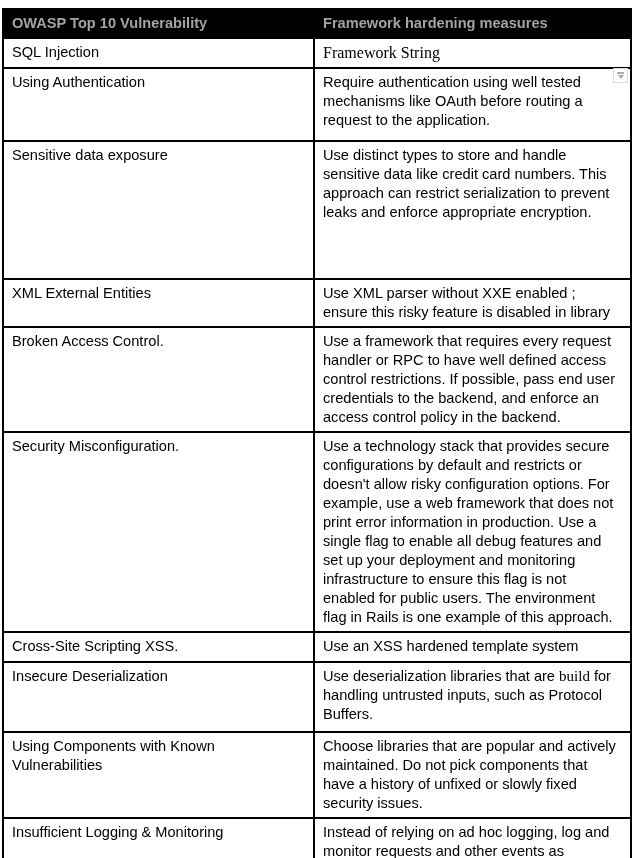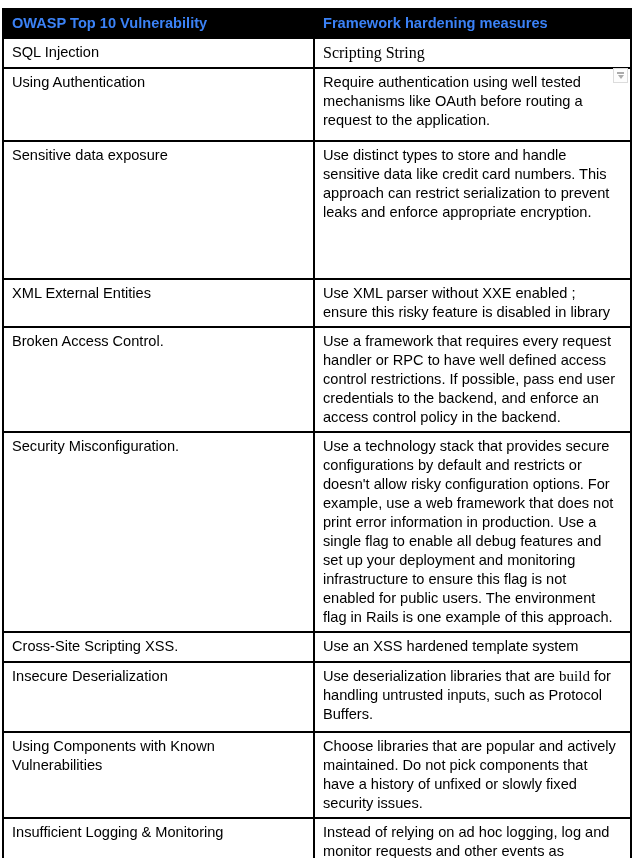--- a/index.html
+++ b/index.html
@@ -30,21 +30,21 @@
     padding: 4px 8px;
     font-size: 14.6px;
     line-height: 19px;
     text-align: left;
     font-weight: normal;
     overflow: hidden;
     word-wrap: break-word;
   }
   tr.header-row th {
     background: #000000;
-    color: #3b82f6;
+    color: #a3a3a3;
     font-weight: bold;
     height: 27px;
     box-sizing: border-box;
   }
   
   tr.r1  td { height: 30px;  box-sizing: border-box; margin-top: 8px; }
   tr.r2  td { height: 73px;  box-sizing: border-box; }
   tr.r3  td { height: 138px; box-sizing: border-box; }
   tr.r4  td { height: 47px;  box-sizing: border-box; }
   tr.r5  td { height: 104px; box-sizing: border-box; }
@@ -106,21 +106,21 @@
     </colgroup>
     <tbody>
       <tr class="header-row">
         <th>OWASP Top 10 Vulnerability</th>
         <th>Framework hardening measures</th>
       </tr>
 
       <tr class="r1">
         <td>SQL Injection</td>
         <td>
-          <span class="serif-big">Scripting String</span>
+          <span class="serif-big">Framework String</span>
         </td>
       </tr>
 
       <tr class="r2">
         <td>Using Authentication</td>
         <td>Require authentication using well tested mechanisms like OAuth before routing a request to the application.</td>
       </tr>
 
       <tr class="r3">
         <td>Sensitive data exposure</td>

